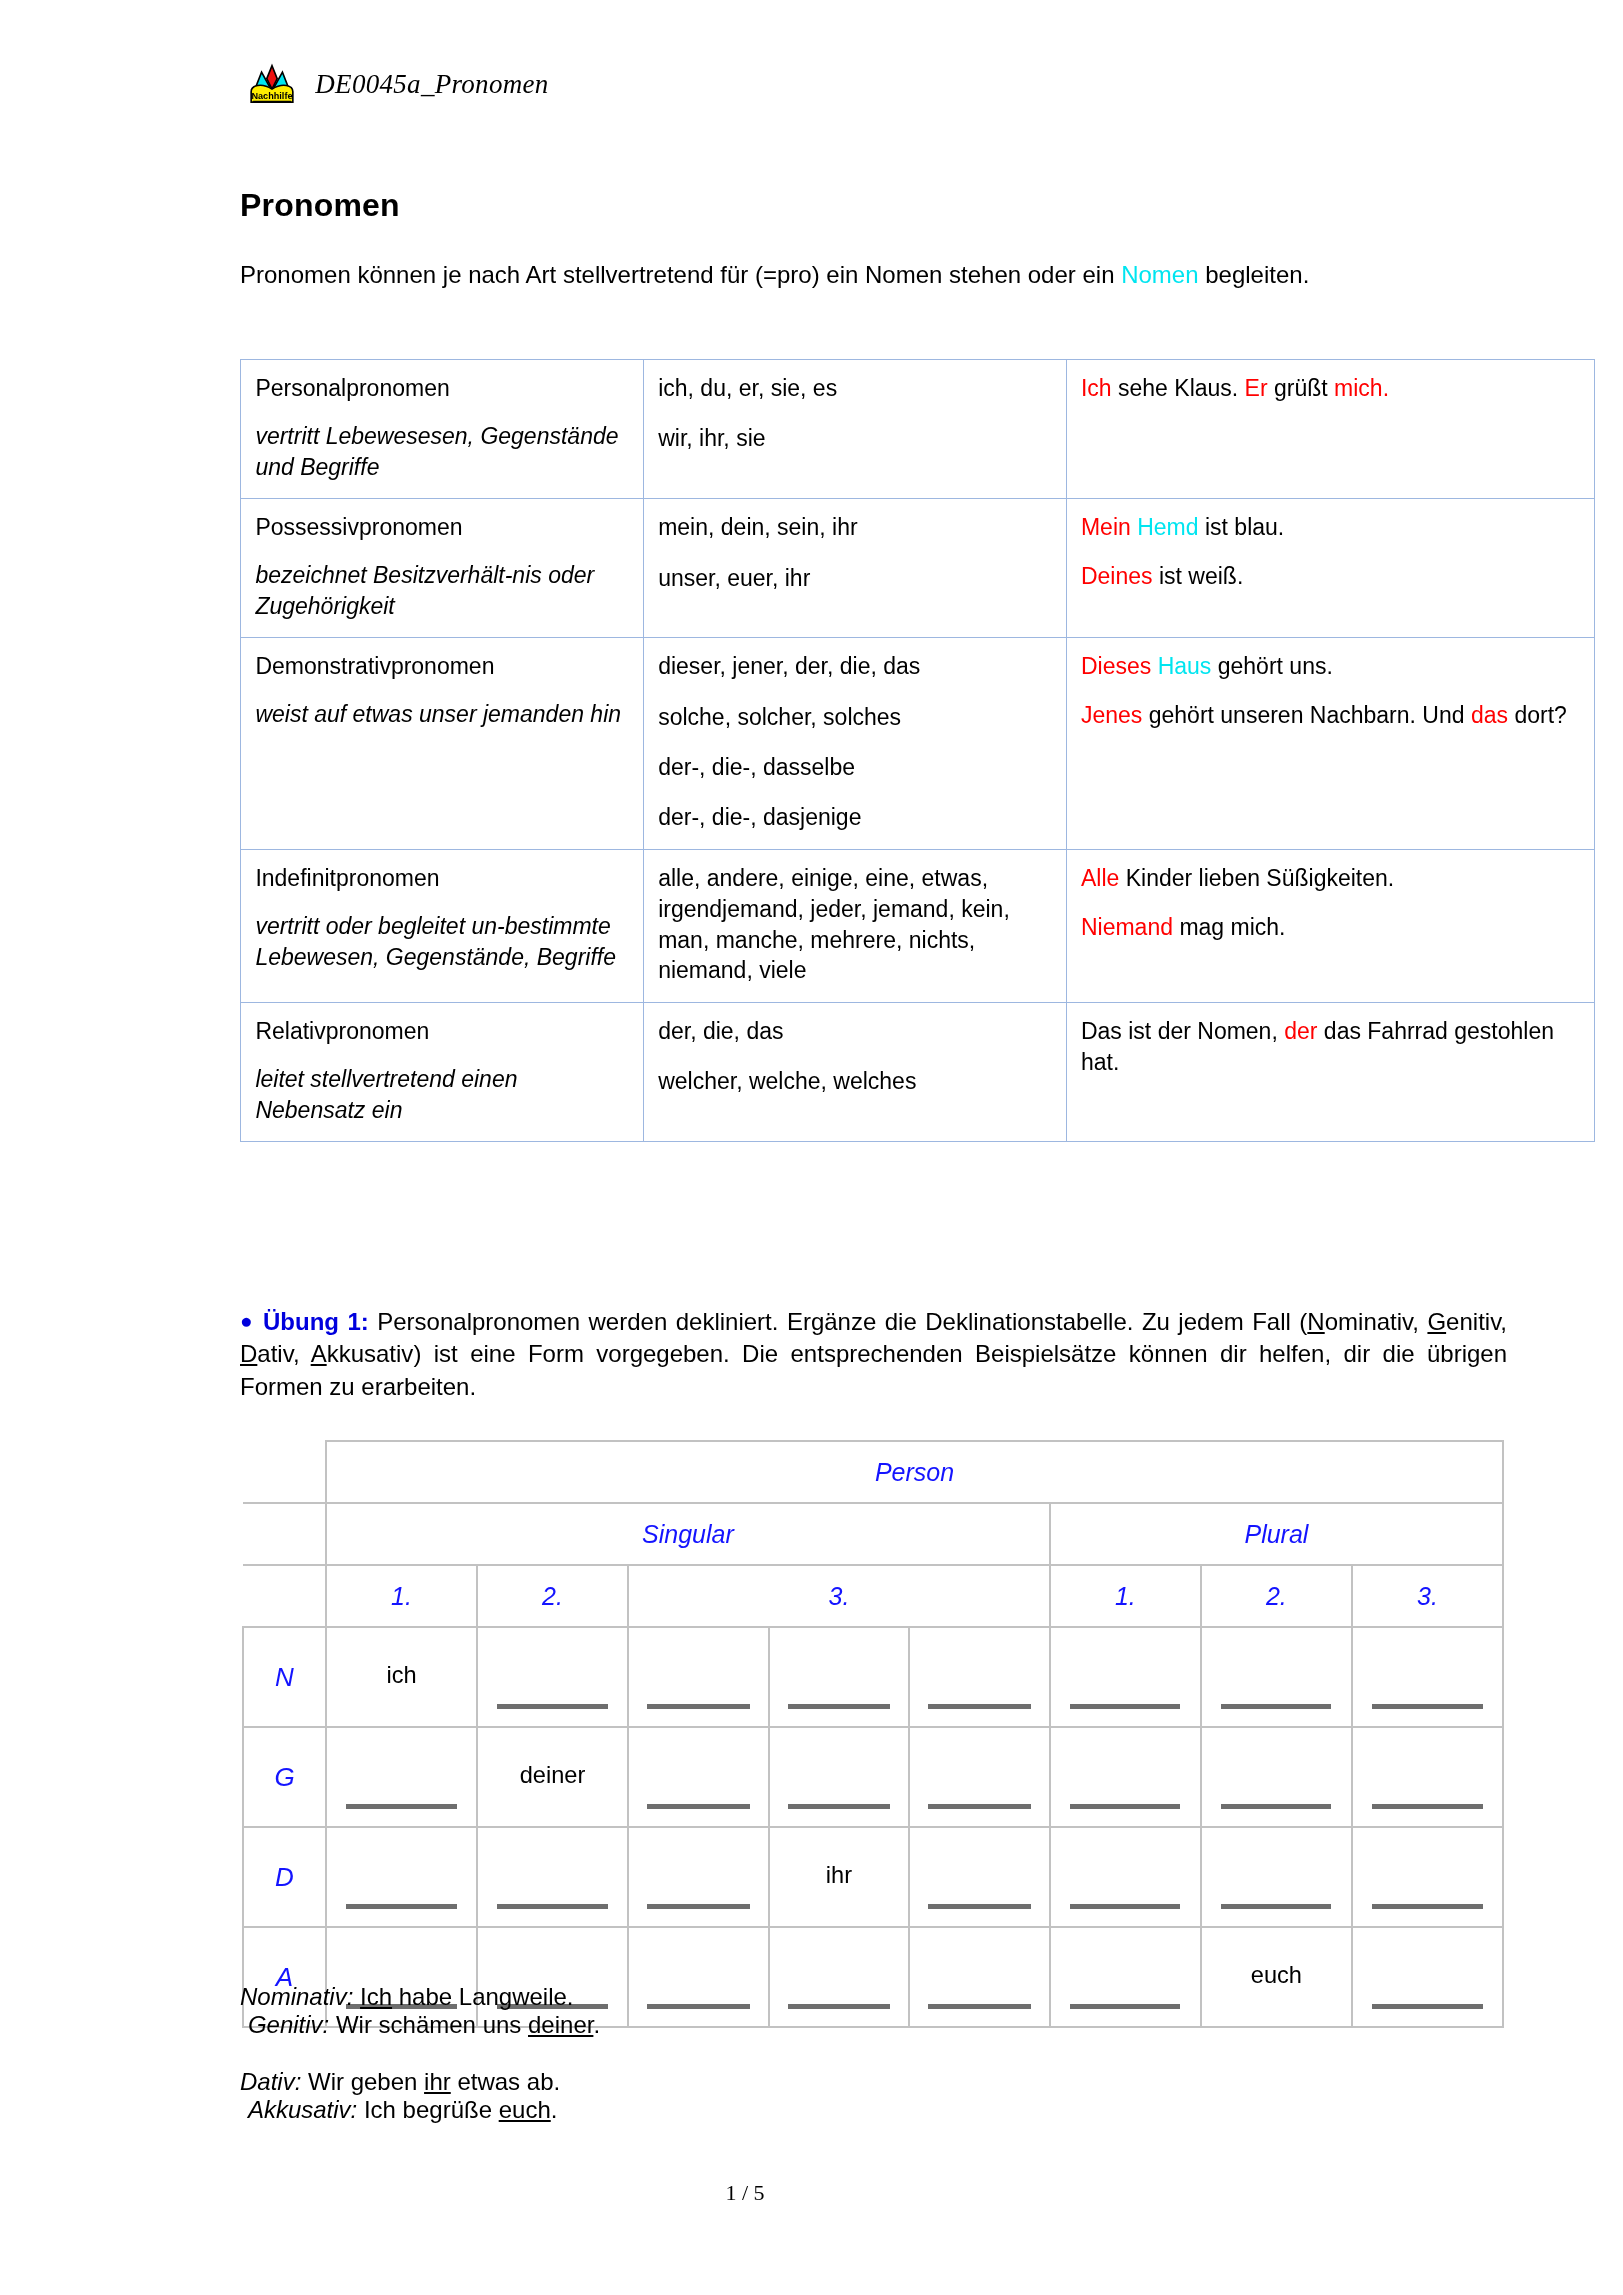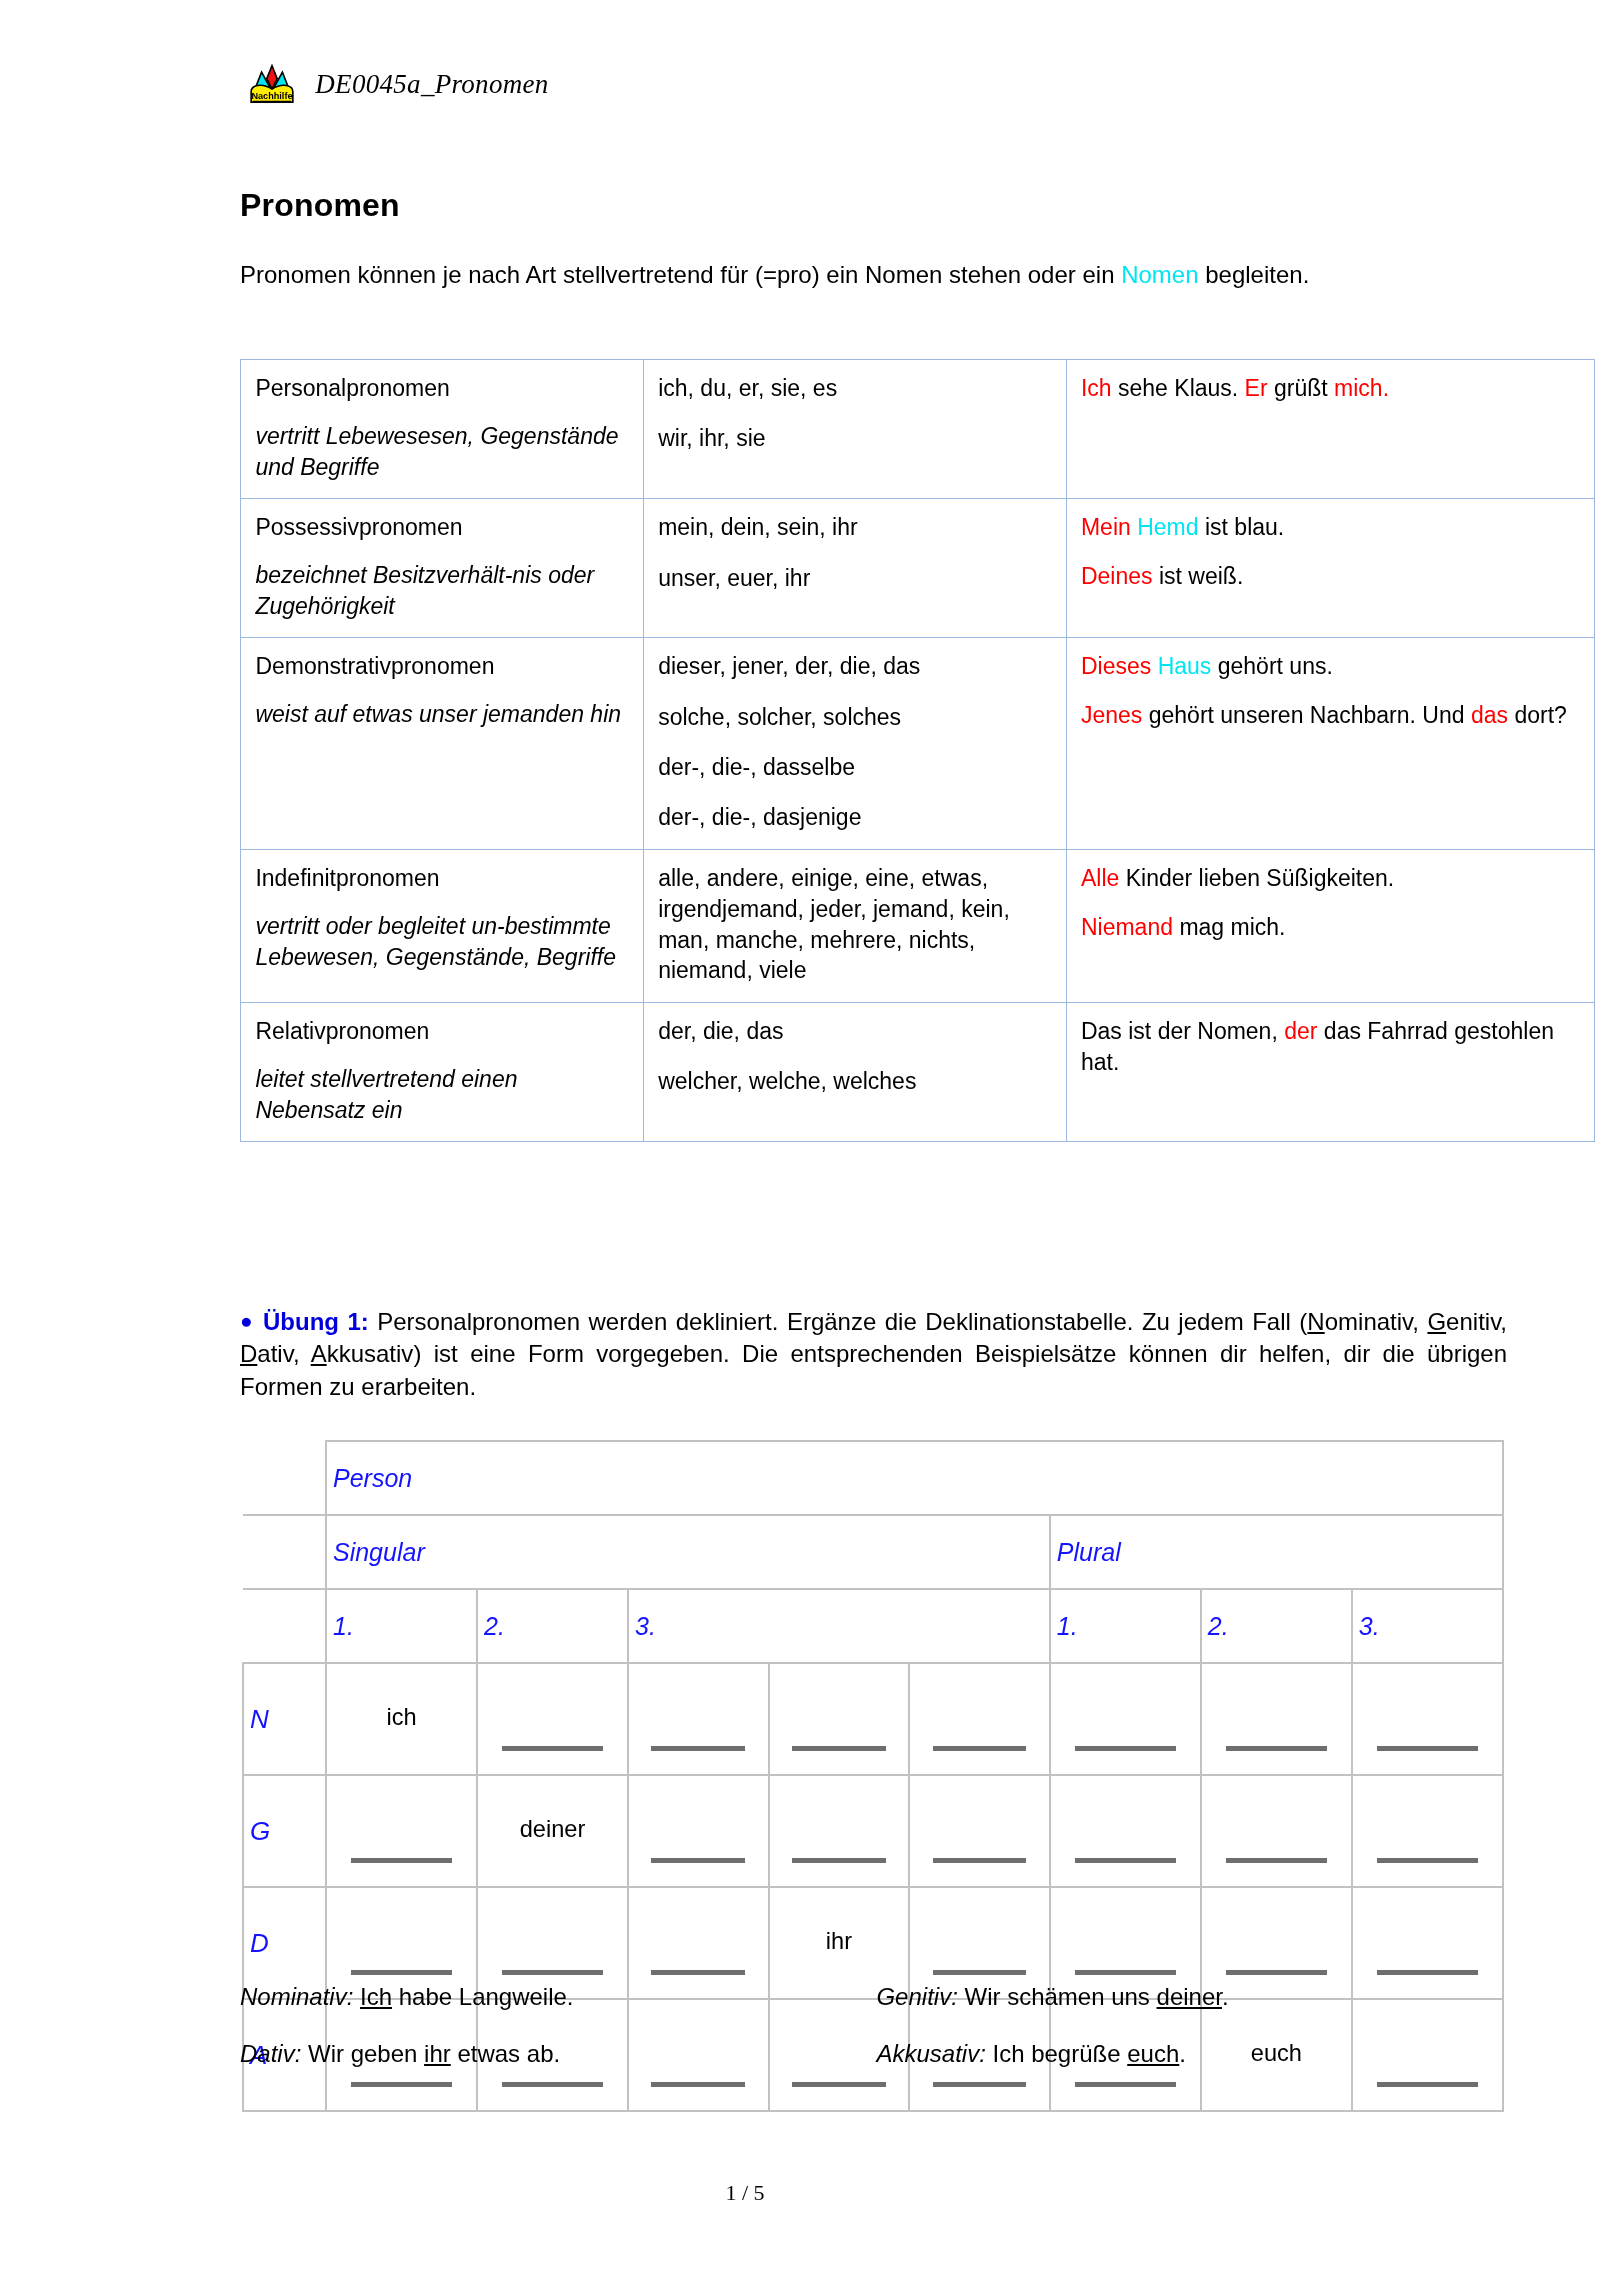--- a/index.html
+++ b/index.html
@@ -124,24 +124,25 @@
   .decl-table {
     position: absolute;
     left: 198px;
     top: 1440px;
     width: 1262px;
     border-collapse: collapse;
     table-layout: fixed;
   }
   .decl-table td {
     border: 2px solid #c2c2c2;
+    text-align: center;
     vertical-align: middle;
     font-size: 23px;
     height: 60px;
-    padding: 6px;
+    padding: 0;
   }
   .decl-table td.hdr {
     color: #1414ff;
     font-style: italic;
     font-size: 25px;
   }
   .decl-table td.num {
     color: #1414ff;
     font-style: italic;
     font-size: 25px;
@@ -187,20 +188,21 @@
   .cases {
     position: absolute;
     left: 196px;
     top: 1983px;
     width: 1265px;
     font-size: 24px;
   }
   .case-row {
     display: flex;
     margin-bottom: 29px;
+    flex-direction: column;
   }
   .case-col { width: 50%; }
   .case-col.right { padding-left: 7.9px; }
   .case-name { font-style: italic; }
 
   
   .footer {
     position: absolute;
     left: 0;
     top: 2180px;

